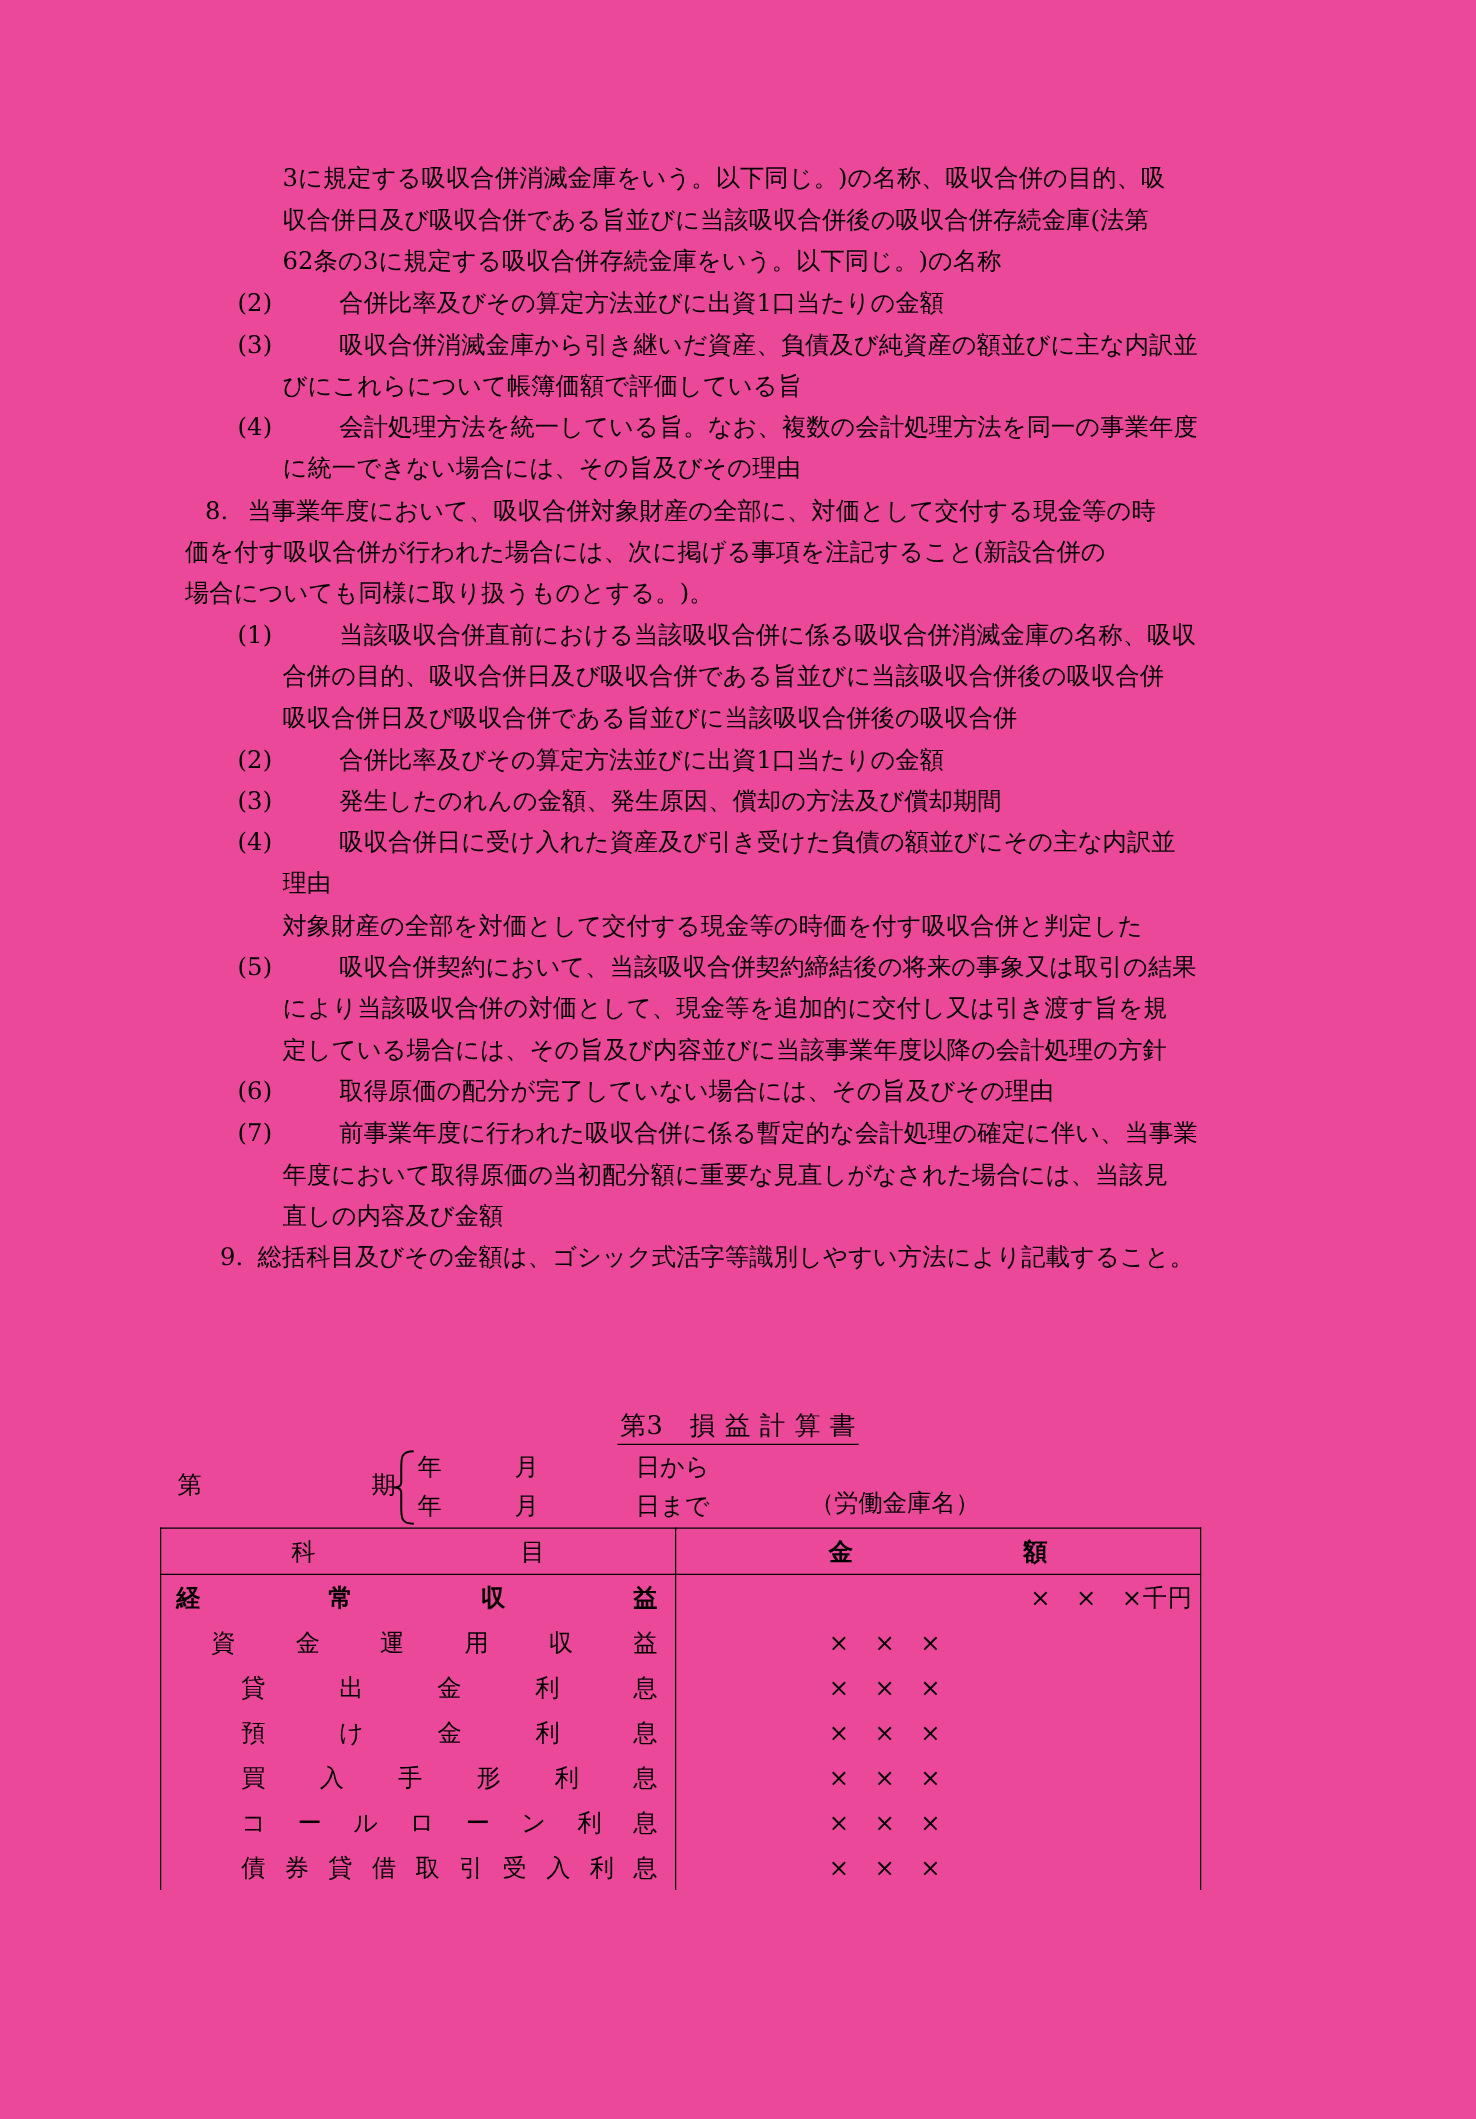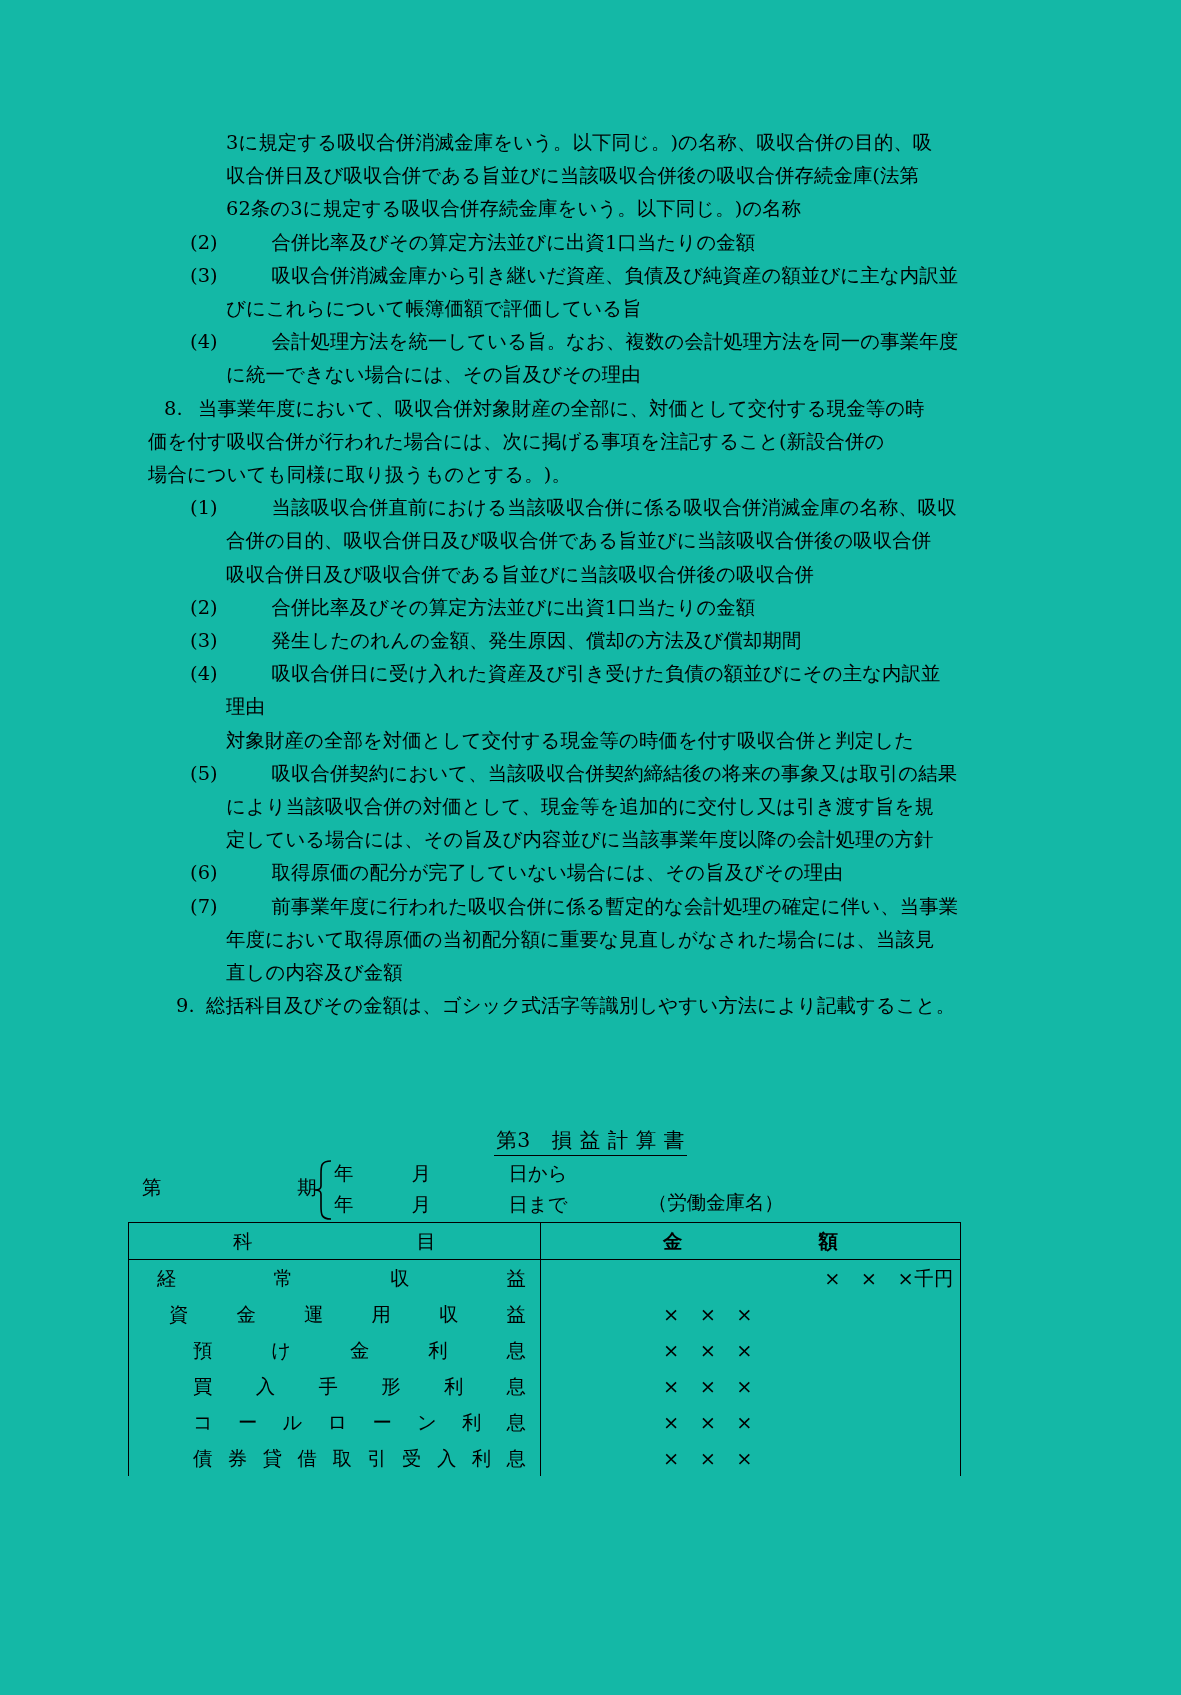--- a/index.html
+++ b/index.html
@@ -9,21 +9,21 @@
     background: #ffffff;
   }
   body {
     font-family: "DejaVu Serif", "Liberation Serif", serif;
     color: #000000;
   }
   #page {
     position: relative;
     width: 1181px;
     height: 1695px;
-    background: #14b8a6;
+    background: #ec4899;
     overflow: hidden;
     box-sizing: border-box;
   }
 
   
   .prose {
     position: absolute;
     left: 128px;
     top: 126px;
     width: 930px;
@@ -154,21 +154,21 @@
   .spread {
     display: block;
     text-align: justify;
     text-align-last: justify;
     text-justify: inter-character;
     white-space: normal;
   }
   .hdr-item .spread { margin: 0 104px; }
   .hdr-amt  .spread { margin: 0 122px; font-weight: bold; }
 
-  .ind0 .spread { margin-left: 28px;  margin-right: 14px; }
+  .ind0 .spread { margin-left: 12px;  margin-right: 14px; font-weight: bold; }
   .ind1 .spread { margin-left: 40px;  margin-right: 14px; }
   .ind2 .spread { margin-left: 64px;  margin-right: 14px; }
 
   .amt {
     display: block;
     text-align: left;
     padding-left: 122px;
     white-space: pre;
     letter-spacing: 0.5px;
   }
@@ -326,20 +326,28 @@
         <tr>
           <td class="cell-item ind1">
             <span class="spread">資金運用収益</span>
           </td>
           <td class="cell-amt">
             <span class="amt">×　×　×</span>
           </td>
         </tr>
         <tr>
           <td class="cell-item ind2">
+            <span class="spread">貸出金利息</span>
+          </td>
+          <td class="cell-amt">
+            <span class="amt">×　×　×</span>
+          </td>
+        </tr>
+        <tr>
+          <td class="cell-item ind2">
             <span class="spread">預け金利息</span>
           </td>
           <td class="cell-amt">
             <span class="amt">×　×　×</span>
           </td>
         </tr>
         <tr>
           <td class="cell-item ind2">
             <span class="spread">買入手形利息</span>
           </td>

